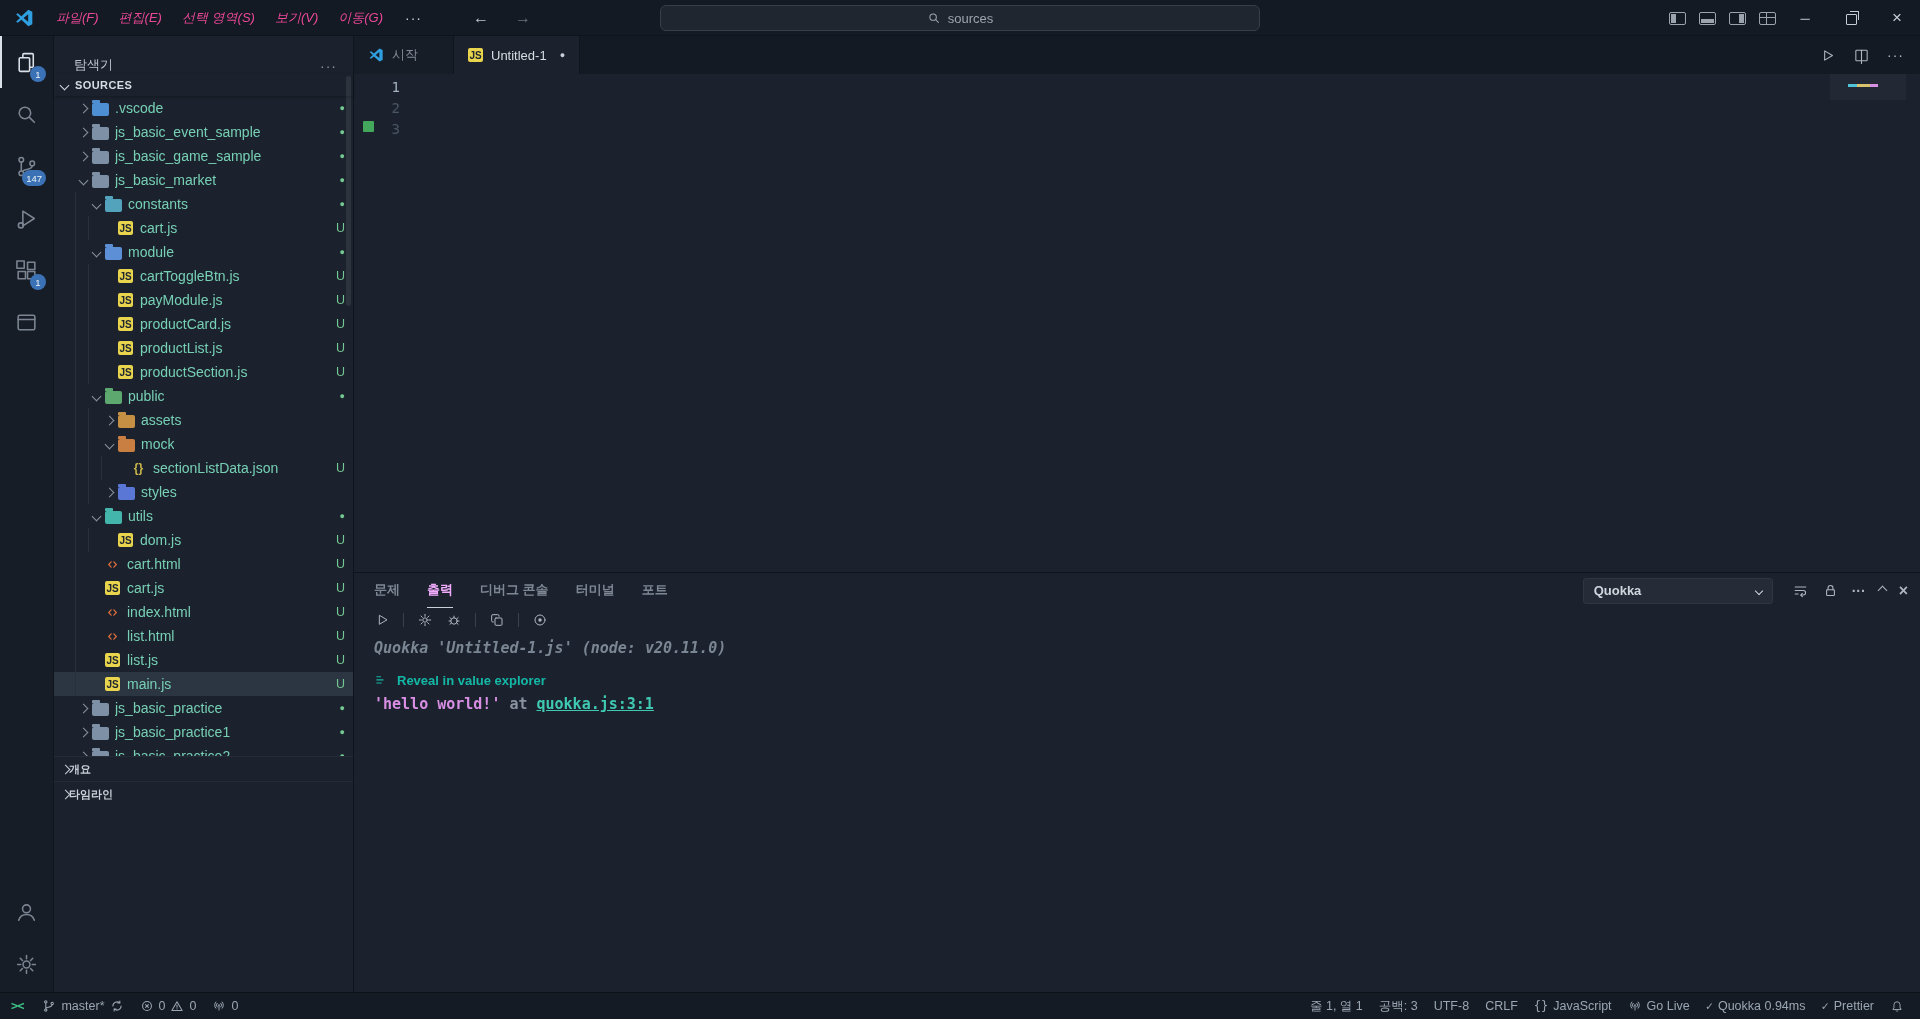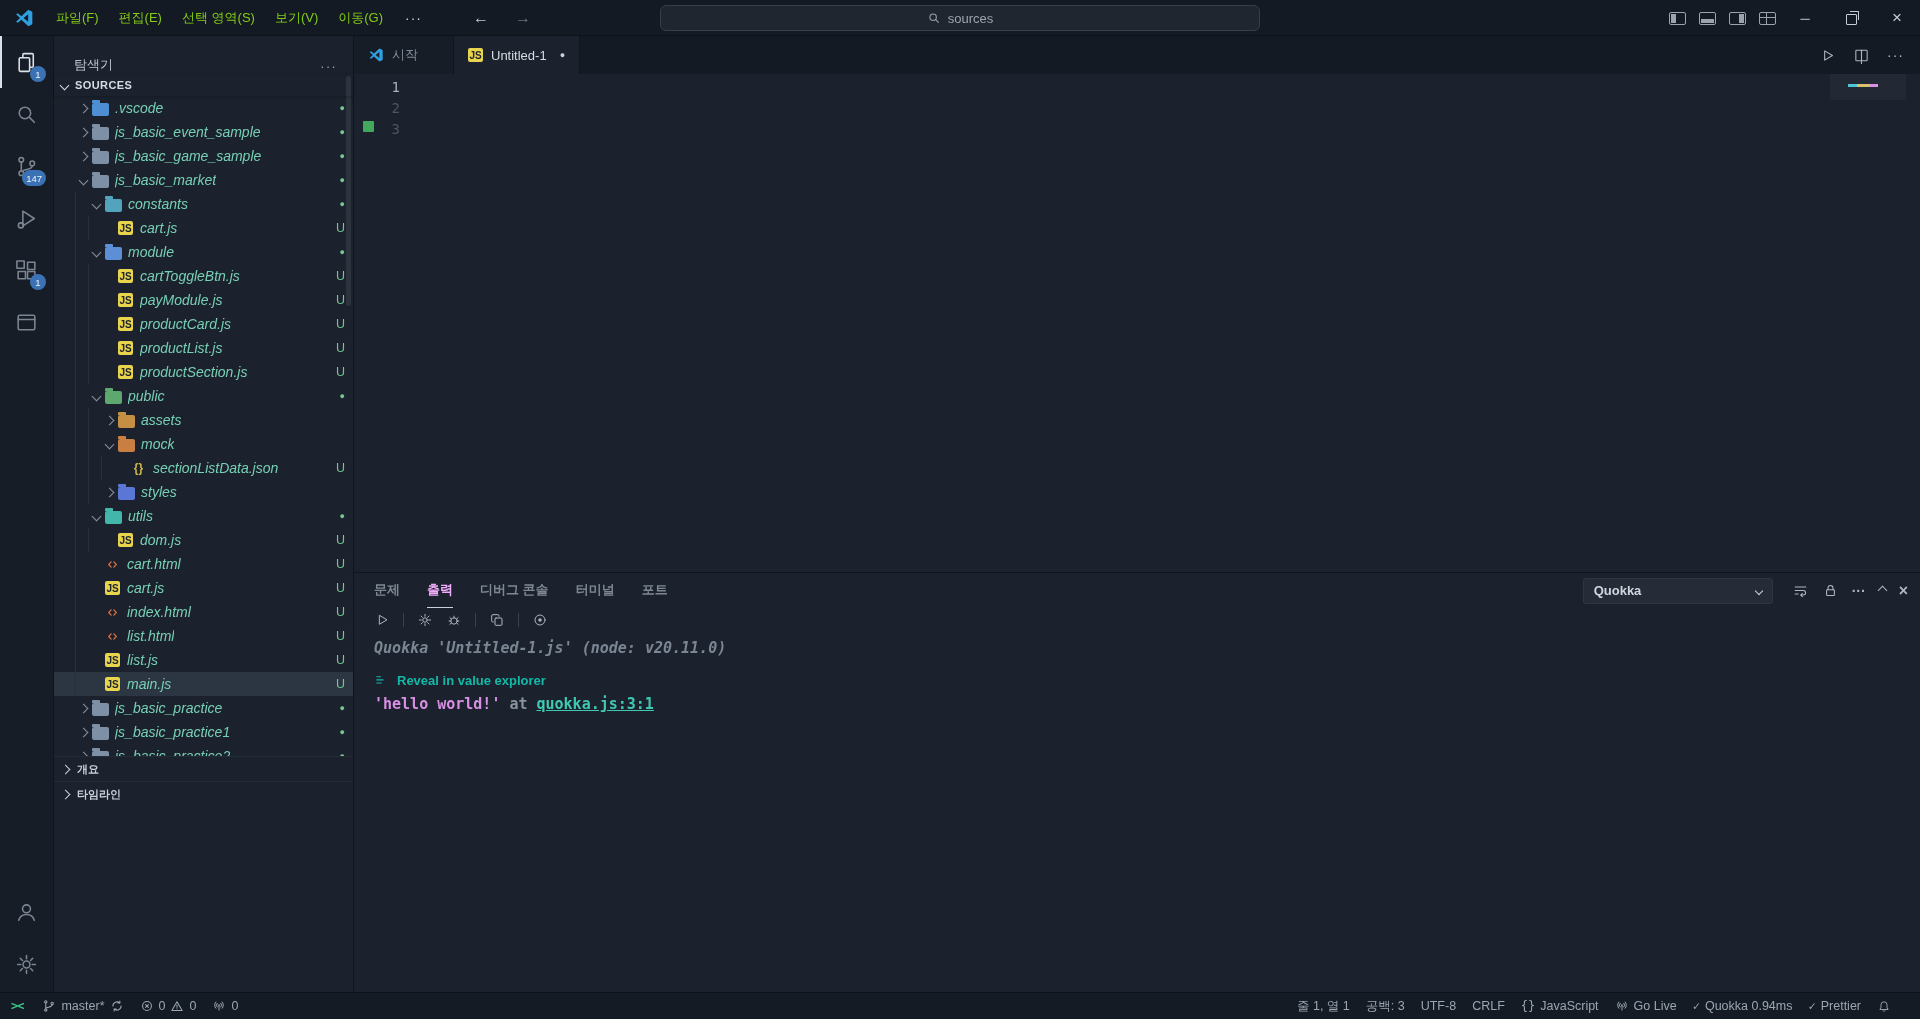--- a/index.html
+++ b/index.html
@@ -6,21 +6,21 @@
   body{width:1920px;height:1019px;overflow:hidden;position:relative;
        font-family:"Liberation Sans",sans-serif;color:#c7ced8;
        -webkit-font-smoothing:antialiased;}
   svg{display:block}
 
   
   .titlebar{position:absolute;top:0;left:0;right:0;height:36px;background:#141a23;
             display:flex;align-items:center;z-index:6;border-bottom:1px solid #0e1319;box-sizing:border-box;}
   .vs-logo{width:20px;height:20px;margin:0 12px 0 14px;}
   .menus{display:flex;height:100%;}
-  .menu-item{padding:0 10px;font-size:13px;color:#84cc16;display:flex;align-items:center;}
+  .menu-item{padding:0 10px;font-size:13px;color:#ec4899;display:flex;align-items:center;font-style:italic;}
   .tb-more{color:#c6cdd6;padding:0 12px;font-size:14px;letter-spacing:1px;}
   .nav-arrows{display:flex;margin-left:26px;}
   .nav-arrow{font-size:16px;color:#bfc7d1;padding:0 13px;}
   .nav-arrow.dim{color:#67707d;}
   .searchbox{position:absolute;left:660px;top:5px;width:600px;height:26px;background:#20262f;
              border:1px solid #363e4a;border-radius:6px;display:flex;align-items:center;
              justify-content:center;gap:7px;color:#9ba4b0;font-size:13px;box-sizing:border-box;}
   .tb-right{position:absolute;right:0;top:0;height:36px;display:flex;align-items:center;}
   .layout-btn{width:30px;height:36px;display:flex;align-items:center;justify-content:center;}
   .lb-box{width:15px;height:11px;border:1.2px solid #9aa3ae;border-radius:2px;position:relative;}
@@ -77,24 +77,24 @@
   .folder{background:#7d90a5}.folder-open{background:#7d90a5}
   .folder-vscode{background:#4d8fd2}.folder-constants{background:#53a3bd}
   .folder-module{background:#5c8fd6}.folder-public{background:#5ca86e}
   .folder-assets{background:#c59044}.folder-mock{background:#c87f41}
   .folder-styles{background:#5b77d6}.folder-utils{background:#43b5ab}
   .fi{width:17px;margin-right:6px;flex:none;display:flex;align-items:center;justify-content:center;}
   .js-ic{width:15px;height:14px;background:#e8d44d;color:#20262e;font-size:10px;font-weight:bold;
          border-radius:2px;display:flex;align-items:center;justify-content:center;}
   .html-ic svg{width:15px;height:13px;}
   .json-ic{color:#cbb649;font-size:12px;font-weight:bold;}
-  .tlabel{overflow:hidden;font-style:italic;}
+  .tlabel{overflow:hidden;}
   .gitU{margin-left:auto;color:#73c991;font-size:12.5px;padding-left:6px;}
   .gitdot{margin-left:auto;color:#73c991;font-size:9px;padding-left:6px;}
-  .side-sec{height:24px;border-top:1px solid #242c38;display:flex;align-items:center;gap:8px;
+  .side-sec{height:24px;border-top:1px solid #242c38;display:flex;align-items:center;
             padding-left:8px;font-size:11px;font-weight:bold;color:#c9d0d9;flex:none;}
   .side-scrollbar{position:absolute;right:2px;top:40px;width:5px;height:230px;
                   background:rgba(255,255,255,.08);border-radius:3px;}
 
   
   .editorarea{position:absolute;left:354px;right:0;top:0;bottom:0;background:#1b222d;}
   .tabbar{height:38px;background:#141a23;display:flex;align-items:stretch;}
   .tabs{display:flex;}
   .etab{height:38px;display:flex;align-items:center;gap:8px;padding:0 14px;font-size:13px;
         color:#828d9a;background:#171d27;border-right:1px solid #10151d;min-width:100px;box-sizing:border-box;}
@@ -143,21 +143,21 @@
   .out-value{position:absolute;left:20px;top:122px;}
   .out-value .val{color:#d88fe4;}
   .out-value .at{color:#8a93a0;margin:0 9px;}
   .out-value .link{color:#3fc8b2;text-decoration:underline;}
 
   
   .statusbar{position:absolute;bottom:0;left:0;right:0;height:27px;background:#151b24;
              border-top:1px solid #0d1118;display:flex;align-items:center;font-size:12.5px;
              color:#9aa6b3;box-sizing:border-box;z-index:6;}
   .sb-left{display:flex;align-items:center;height:100%;}
-  .sb-right{margin-left:auto;display:flex;align-items:flex-start;height:100%;padding-right:21px;}
+  .sb-right{margin-left:auto;display:flex;align-items:flex-start;height:100%;padding-right:8px;}
   .sb-item{display:flex;align-items:center;gap:5px;padding:0 8px;height:100%;}
   .sb-item svg{width:14px;height:14px;}
   .sb-remote{padding:0 11px;}
   .remote-g{color:#3dc489;font-weight:bold;letter-spacing:-1px;font-size:12px;
             font-family:"DejaVu Sans Mono",monospace;}
   .sb-glyph{font-family:"DejaVu Sans Mono",monospace;font-size:12px;}
 </style>
 </head>
 <body>
 

